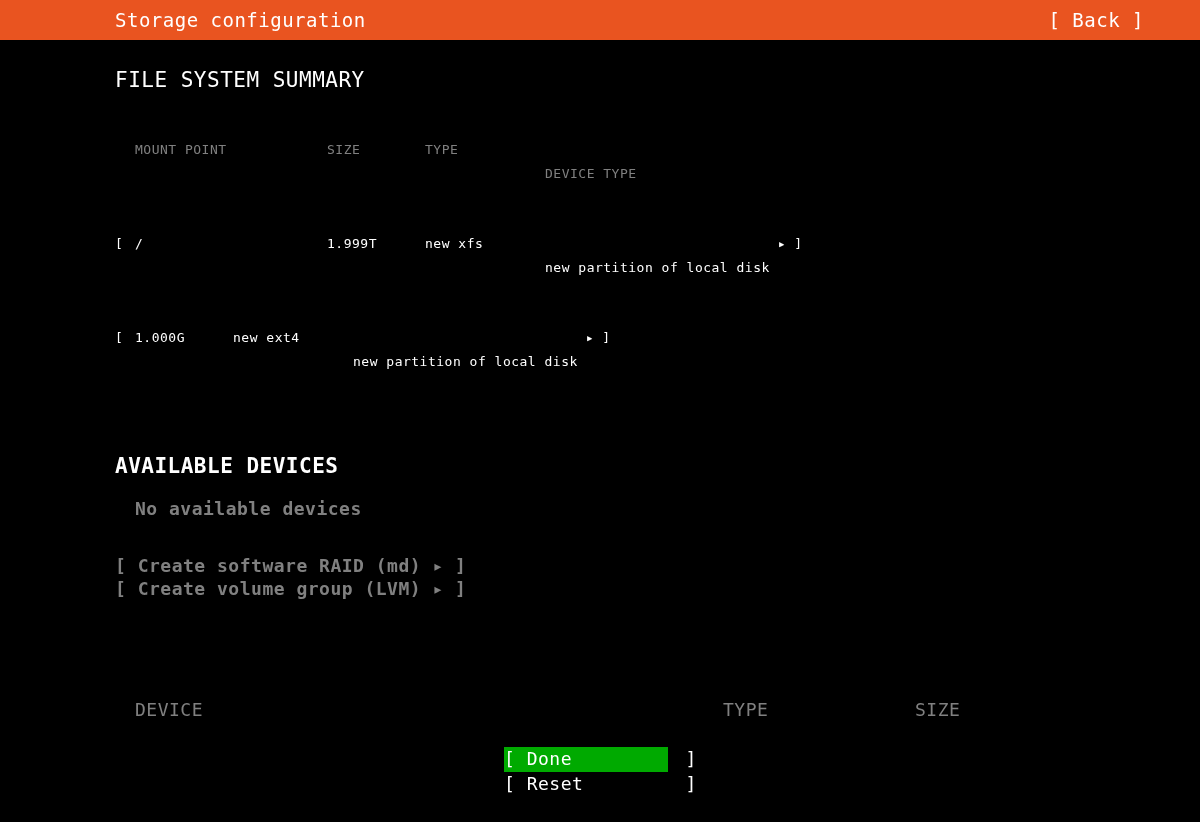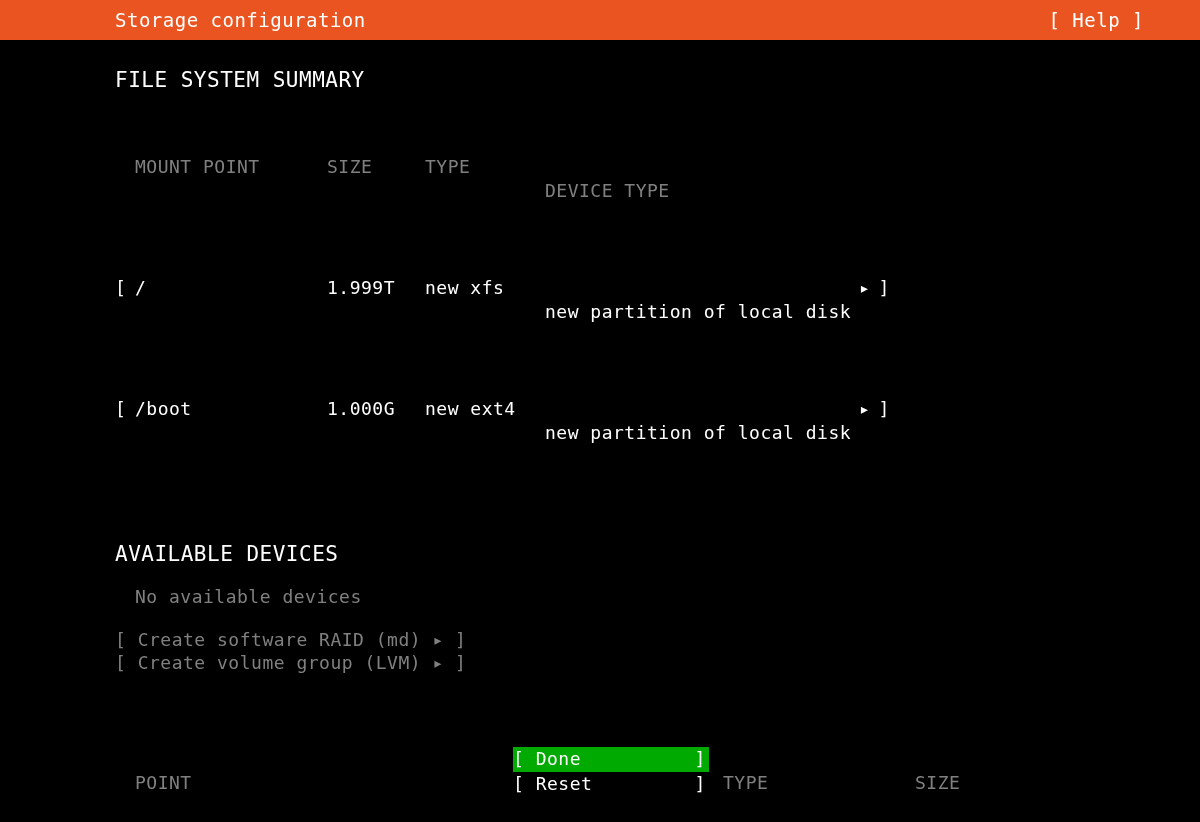--- a/index.html
+++ b/index.html
@@ -51,34 +51,35 @@
     }
     .bright {
       color: #ffffff;
     }
     .fs-summary-block {
       margin-bottom: 48px;
     }
     .fs-table {
       white-space: pre;
       line-height: 1.35;
-      font-size: 18px;
+      font-size: 13px;
     }
     .fs-row {
       color: #ffffff;
       cursor: pointer;
     }
     .avail-block {
       margin-bottom: 50px;
+      font-weight: bold;
     }
     .avail-none {
       color: #808080;
       padding-left: 20px;
       margin-top: 20px;
-      margin-bottom: 22px;
+      margin-bottom: 36px;
     }
     .create-option {
       color: #808080;
       margin-top: 2px;
     }
     .used-block {
     }
     .used-table {
       white-space: pre;
       line-height: 1.35;
@@ -87,23 +88,22 @@
     .footer-buttons {
       position: absolute;
       left: 504px;
       bottom: 26px;
       font-size: 18px;
       line-height: 1.35;
     }
     .footer-btn {
       white-space: pre;
       cursor: pointer;
-      width: 196px;
+      width: 164px;
       display: block;
-      margin-left: 9px;
     }
     .footer-btn.selected {
       background: #00aa00;
       color: #ffffff;
     }
     .tri {
       display: inline-block;
     }
     .fs-line {
       display: flex;
@@ -120,21 +120,21 @@
     .used-bracket-open { width:20px; flex:0 0 20px; }
     .used-device { width: 588px; flex: 0 0 588px; }
     .used-type { width: 192px; flex: 0 0 192px; }
     .used-size { width: 80px; flex: 0 0 80px; text-align:left; }
   </style>
 </head>
 <body>
 
 <div class="header-bar">
   <span class="header-title">Storage configuration</span>
-  <span class="help-btn">[ Help ]</span>
+  <span class="help-btn">[ Back ]</span>
 </div>
 
 <div class="content">
 
   <div class="fs-summary-block">
     <div class="section-heading">FILE SYSTEM SUMMARY</div>
     <div class="fs-table" style="margin-top:14px;">
       <div class="fs-line">
         <span class="fs-bracket-open"></span>
         <span class="fs-mount dim">MOUNT POINT</span>
@@ -148,42 +148,41 @@
         <span class="fs-mount bright">/</span>
         <span class="fs-size bright">1.999T</span>
         <span class="fs-type bright">new xfs</span>
         <span class="fs-devtype bright">new partition of local disk</span>
         <span class="fs-tri bright tri">▸</span>
         <span class="fs-bracket-close bright">]</span>
       </div>
       
       <div class="fs-line fs-row">
         <span class="fs-bracket-open bright">[</span>
-        <span class="fs-mount bright">/boot</span>
         <span class="fs-size bright">1.000G</span>
         <span class="fs-type bright">new ext4</span>
         <span class="fs-devtype bright">new partition of local disk</span>
         <span class="fs-tri bright tri">▸</span>
         <span class="fs-bracket-close bright">]</span>
       </div>
     </div>
   </div>
 
   <div class="avail-block">
     <div class="section-heading">AVAILABLE DEVICES</div>
     <div class="avail-none">No available devices</div>
     <div class="create-option">[ Create software RAID (md) ▸ ]</div>
     <div class="create-option">[ Create volume group (LVM) ▸ ]</div>
   </div>
 
   <div class="used-block">
     <div class="used-table" style="margin-top:14px;">
       <div class="used-line">
         <span class="used-bracket-open"></span>
-        <span class="used-device dim">POINT</span>
+        <span class="used-device dim">DEVICE</span>
         <span class="used-type dim">TYPE</span>
         <span class="used-size dim">SIZE</span>
       </div>
       
       
       
       
       
       
       

